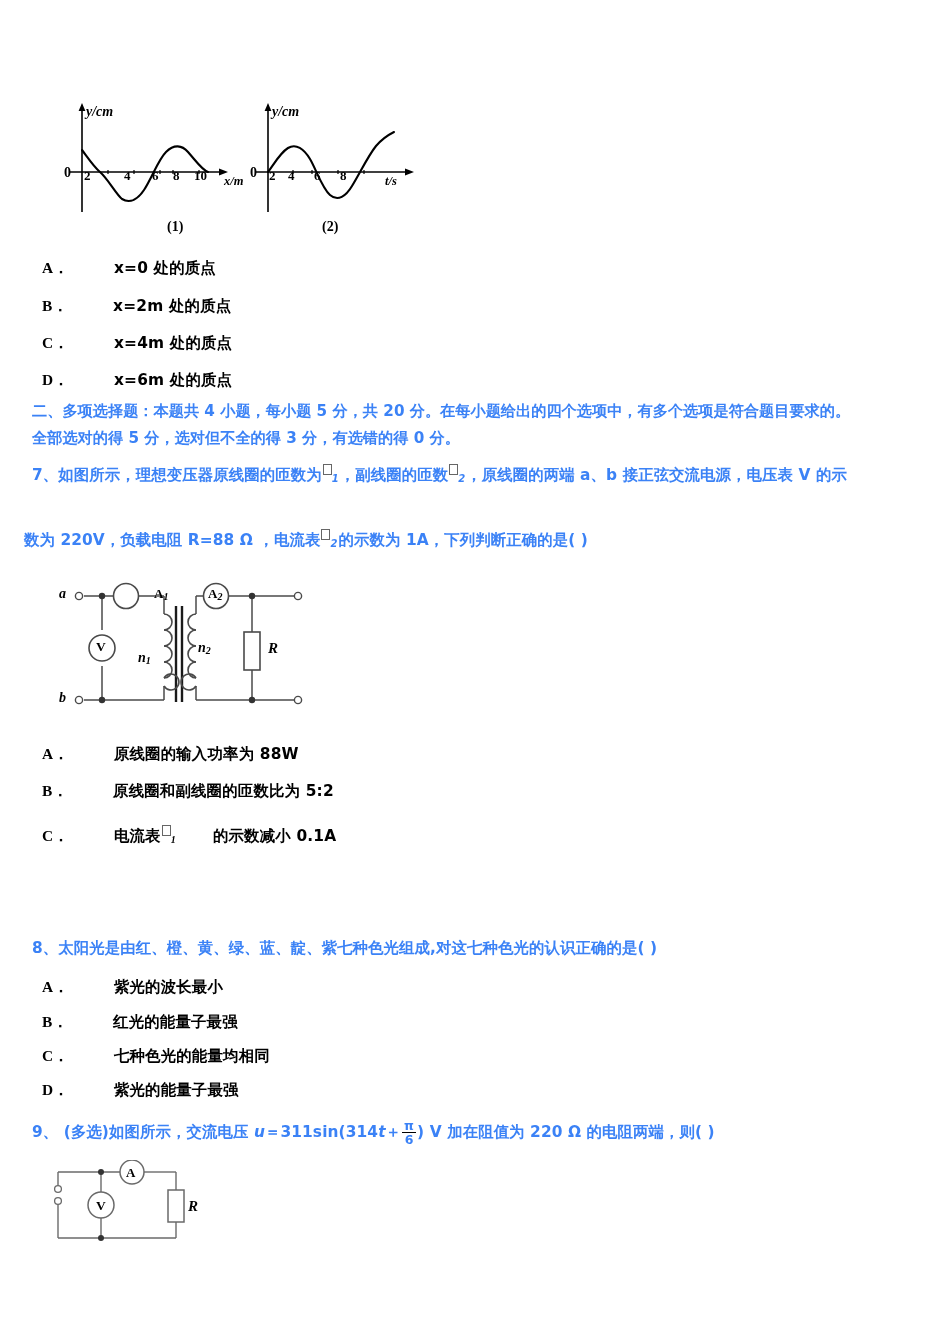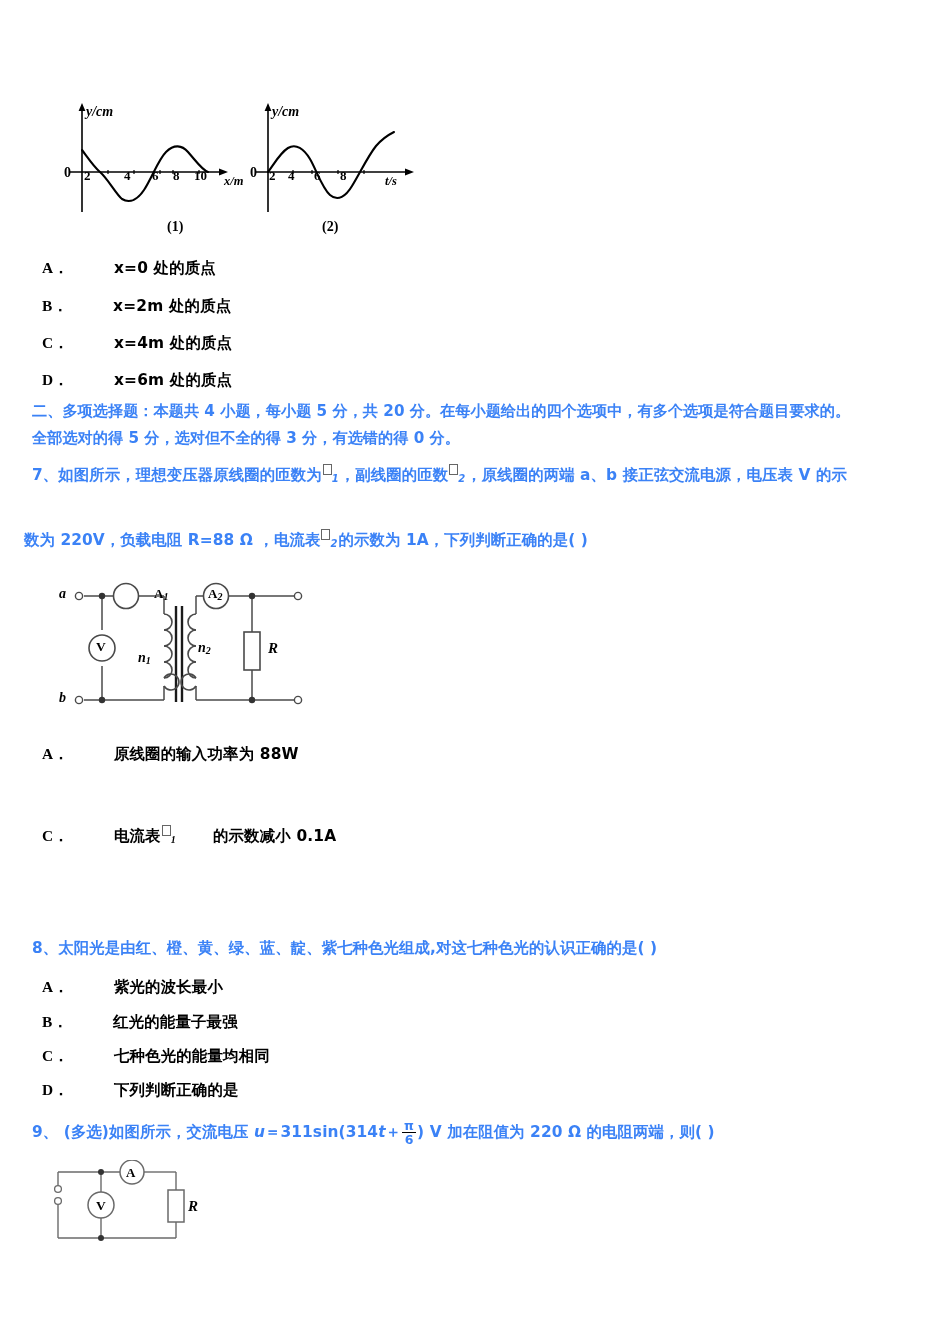--- a/index.html
+++ b/index.html
@@ -263,36 +263,39 @@
   <div class="figcap" style="left:118px; top:586px; font-size:13px;margin-left:36px;"><span>A</span><span class="sub">1</span></div>
   <div class="figcap" style="left:208px; top:586px; font-size:13px;"><span>A</span><span class="sub">2</span></div>
   <div class="figcap" style="left:96px; top:639px; font-size:13.5px;">V</div>
   <div class="figcap" style="left:138px; top:640px; font-style:italic; font-size:14px;margin-top:10px;"><span>n</span><span class="sub">1</span></div>
   <div class="figcap" style="left:198px; top:640px; font-style:italic; font-size:14px;"><span>n</span><span class="sub">2</span></div>
   <div class="figcap" style="left:268px; top:640px; font-style:italic; font-size:15px;">R</div>
 
   <div class="opt" style="left:42px; top:744px;">
     <span class="lbl">A．</span><span class="body cjk">原线圈的输入功率为 88W</span>
   </div>
+  <div class="opt" style="left:42px; top:781px;">
+    <span class="lbl">B．</span><span class="body cjk">原线圈和副线圈的匝数比为 5:2</span>
+  </div>
   <div class="opt" style="left:42px; top:825px;">
     <span class="lbl">C．</span><span class="body cjk">电流表</span><span class="tofu"></span><span class="sub">1</span><span class="body cjk">的示数减小 0.1A</span>
   </div>
 
   <div class="block qtext cjk" style="left:32px; top:937px; width:900px;">8、太阳光是由红、橙、黄、绿、蓝、靛、紫七种色光组成,对这七种色光的认识正确的是(  )</div>
   <div class="opt" style="left:42px; top:977px;">
     <span class="lbl">A．</span><span class="body cjk">紫光的波长最小</span>
   </div>
   <div class="opt" style="left:42px; top:1012px;">
     <span class="lbl">B．</span><span class="body cjk">红光的能量子最强</span>
   </div>
   <div class="opt" style="left:42px; top:1046px;">
     <span class="lbl">C．</span><span class="body cjk">七种色光的能量均相同</span>
   </div>
   <div class="opt" style="left:42px; top:1080px;">
-    <span class="lbl">D．</span><span class="body cjk">下列判断正确的是</span>
+    <span class="lbl">D．</span><span class="body cjk">紫光的能量子最强</span>
   </div>
 
   <div class="block qtext cjk" style="left:32px; top:1119px; width:900px;">
     <span>9、 (多选)如图所示，交流电压 </span><span class="ital">u</span><span>＝311sin(314</span><span class="ital">t</span><span>＋</span><span class="frac"><span class="num">π</span><span class="den">6</span></span><span>) V 加在阻值为 220 Ω 的电阻两端，则(      )</span>
   </div>
 
   <div class="fig" style="left:46px; top:1160px;">
     <svg width="200" height="110" viewBox="0 0 200 110">
       <g stroke="#6a6a6a" stroke-width="1.4" fill="none">
 

